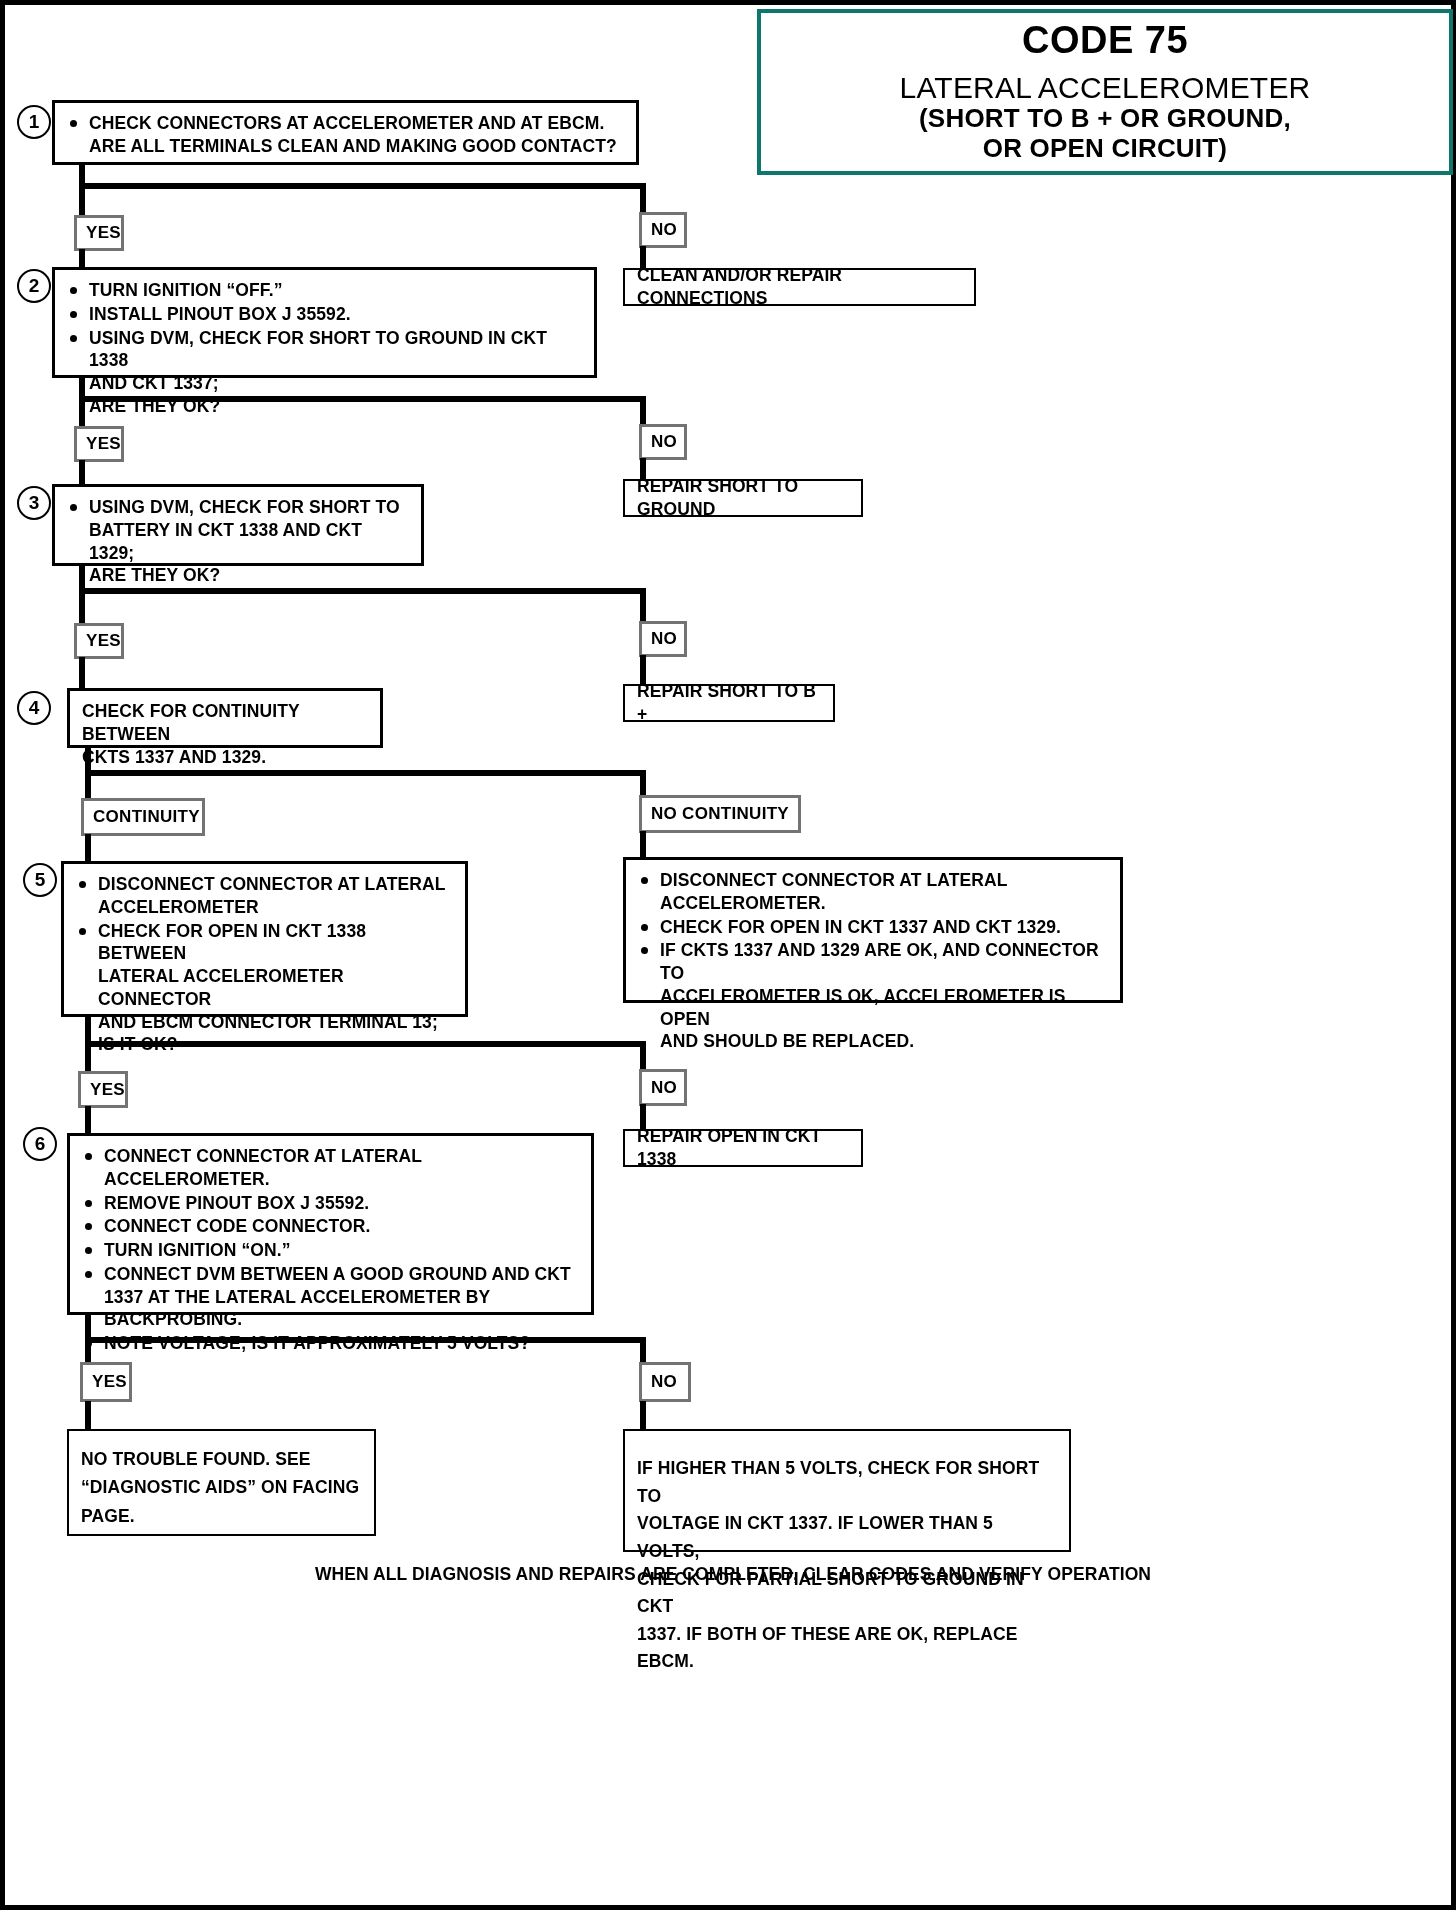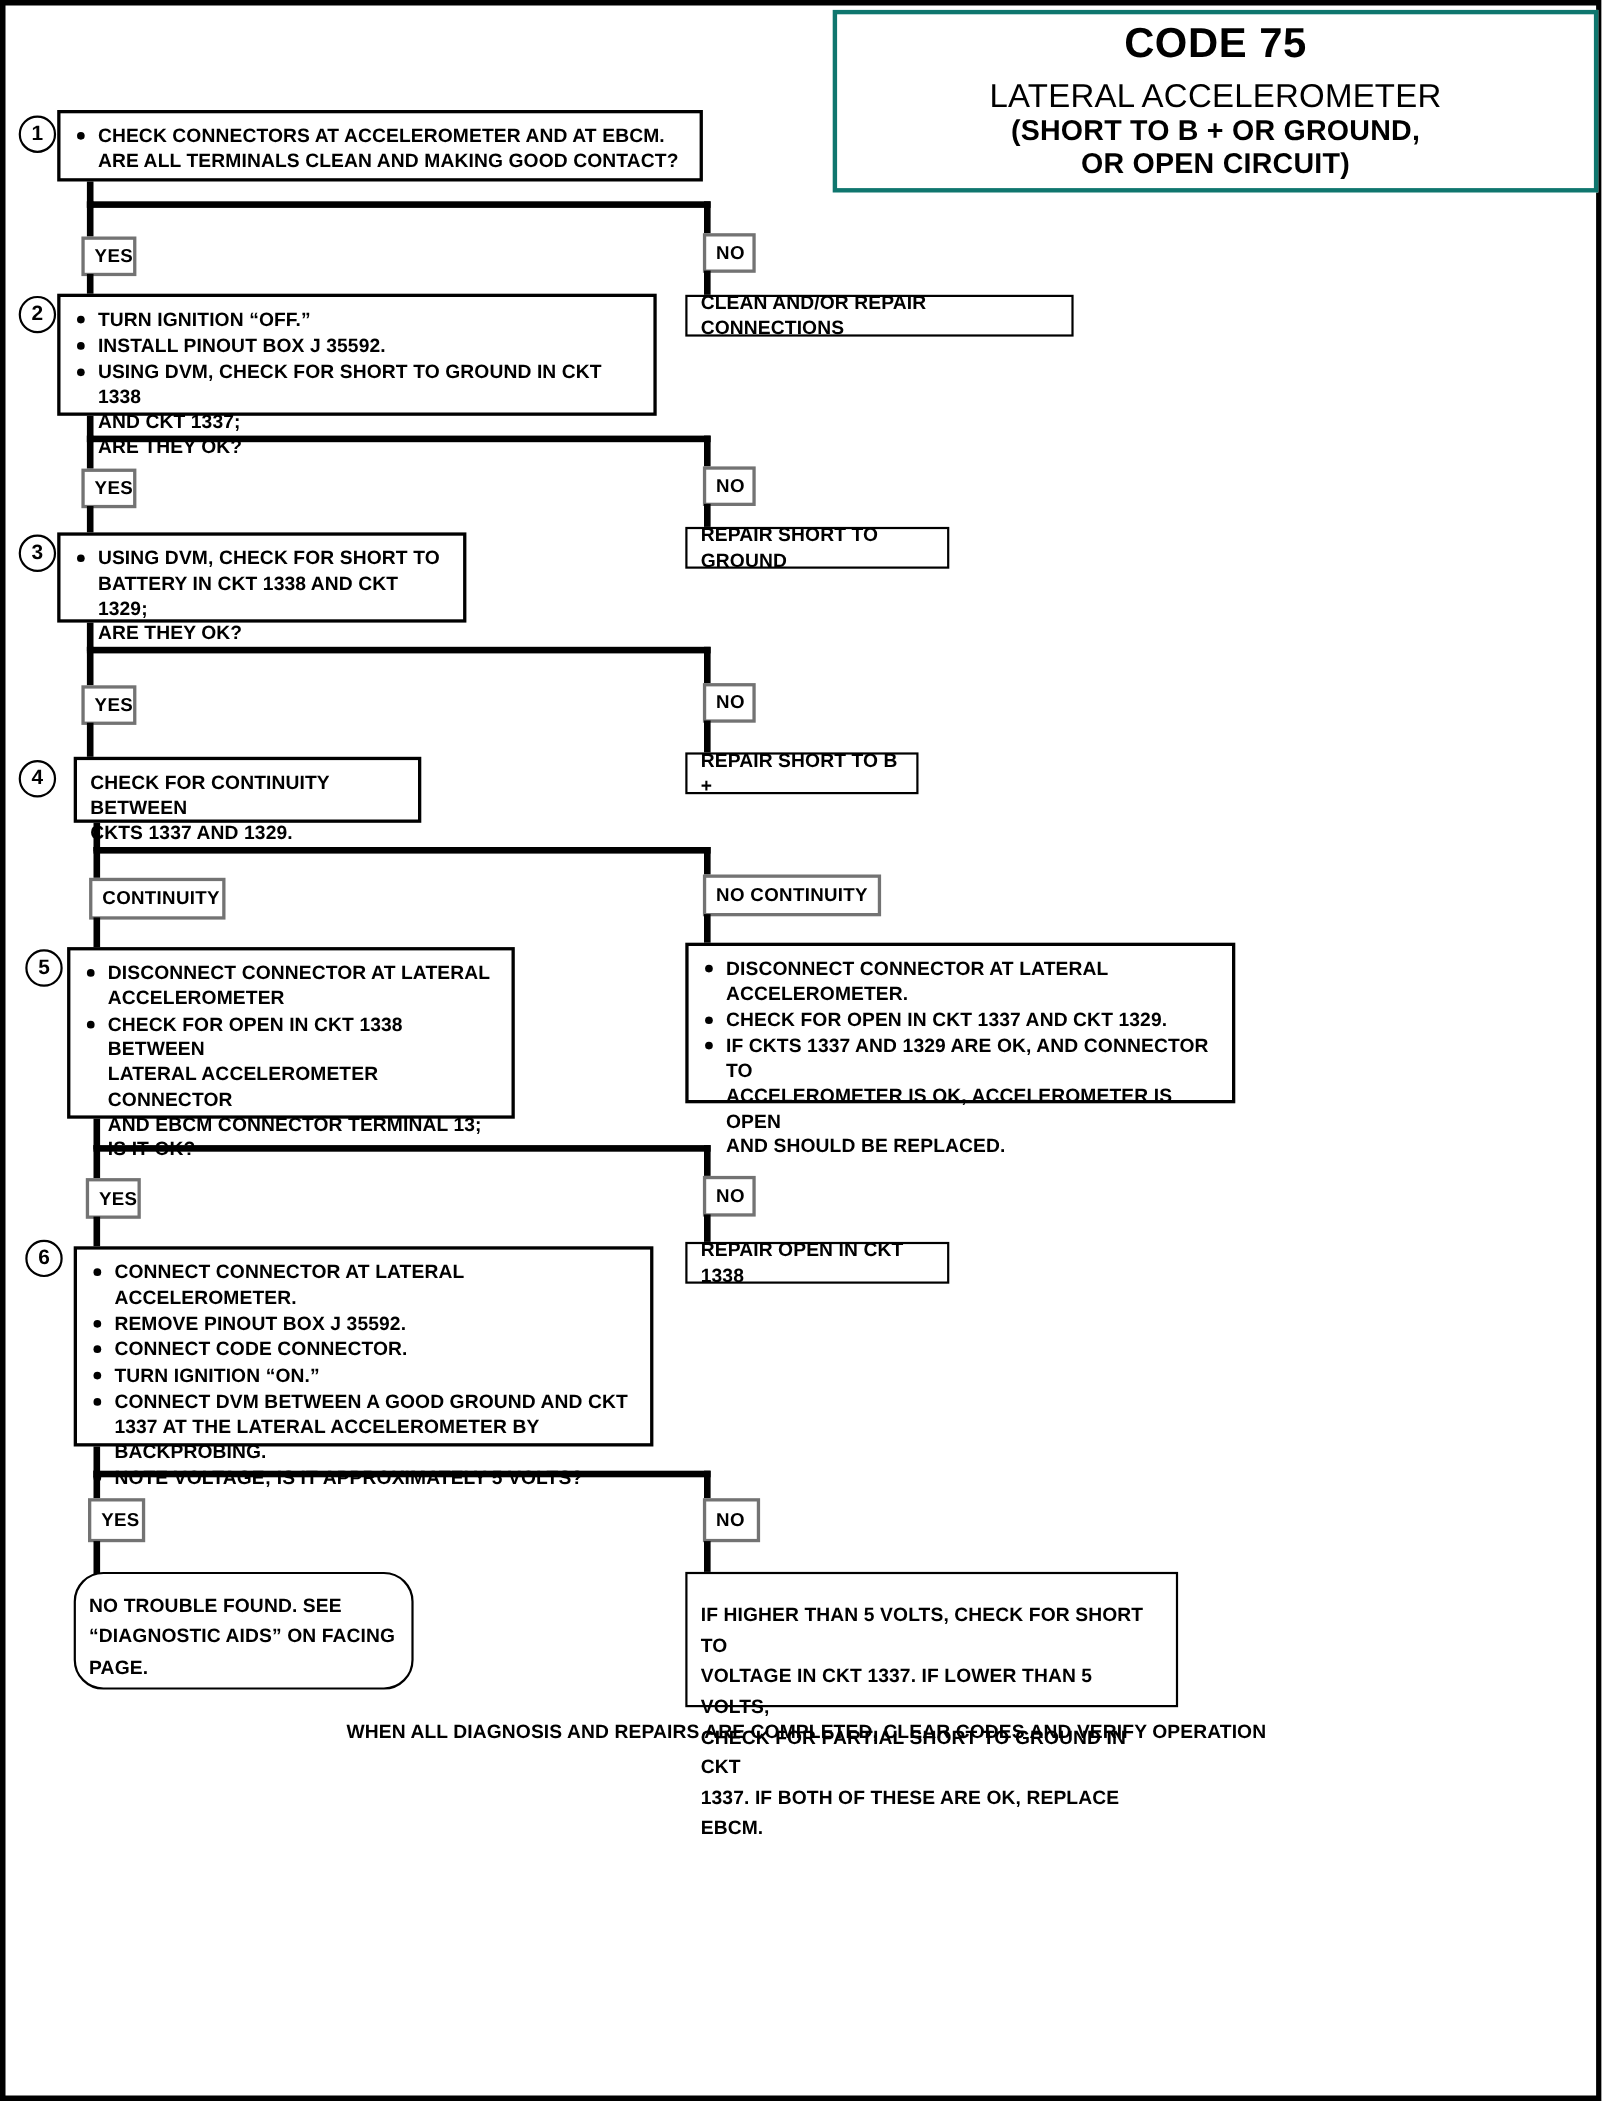--- a/index.html
+++ b/index.html
@@ -235,21 +235,21 @@
   <div class="abs hline" style="left:80px;top:1332px;width:561px;"></div>
   <div class="abs vline" style="left:80px;top:1332px;height:28px;"></div>
   <div class="abs vline" style="left:635px;top:1332px;height:28px;"></div>
 
   <div class="abs label" style="left:59px;top:1357px;width:52px;height:40px;">YES</div>
   <div class="abs label" style="left:618px;top:1357px;width:52px;height:40px;">NO</div>
 
   <div class="abs vline" style="left:80px;top:1396px;height:30px;"></div>
   <div class="abs vline" style="left:635px;top:1396px;height:30px;"></div>
 
-  <div class="abs box thin" style="left:62px;top:1424px;width:309px;height:107px;padding-top:14px;border-radius:27px;">
+  <div class="abs box thin" style="left:62px;top:1424px;width:309px;height:107px;padding-top:14px;">
     <span class="plain" style="line-height:1.62;">NO TROUBLE FOUND.  SEE
 “DIAGNOSTIC AIDS” ON FACING
 PAGE.</span>
   </div>
 
   <div class="abs box thin" style="left:618px;top:1424px;width:448px;height:123px;padding-top:24px;">
     <span class="plain" style="line-height:1.58;">IF HIGHER THAN 5 VOLTS, CHECK FOR SHORT TO
 VOLTAGE IN CKT 1337.  IF LOWER THAN 5 VOLTS,
 CHECK FOR PARTIAL SHORT TO GROUND IN CKT
 1337. IF BOTH OF THESE ARE OK, REPLACE EBCM.</span>

